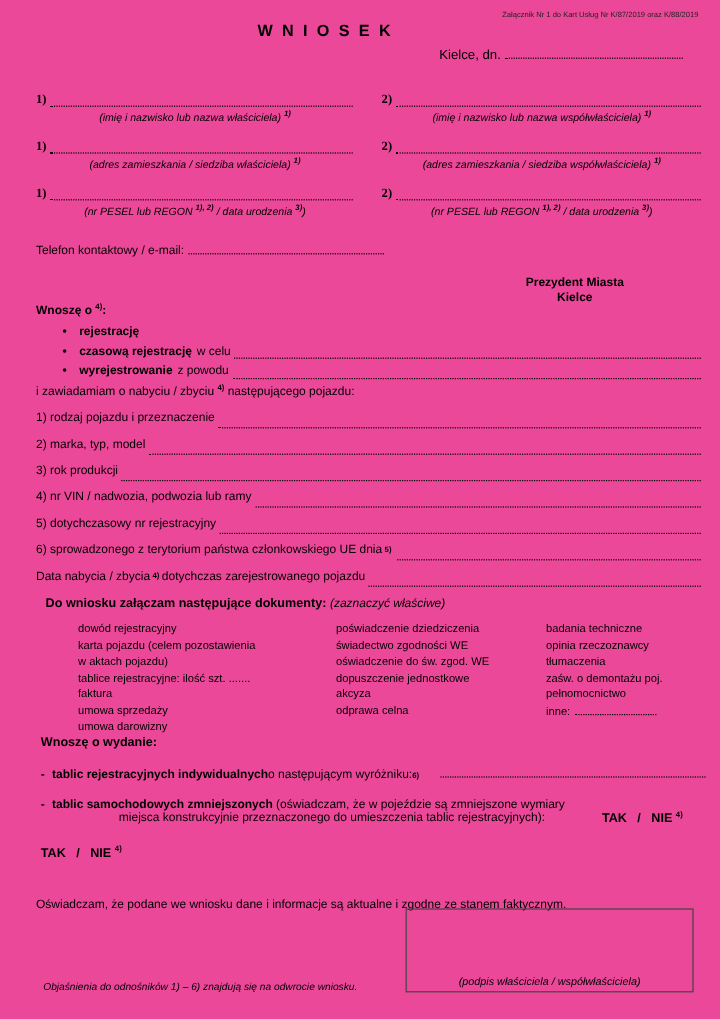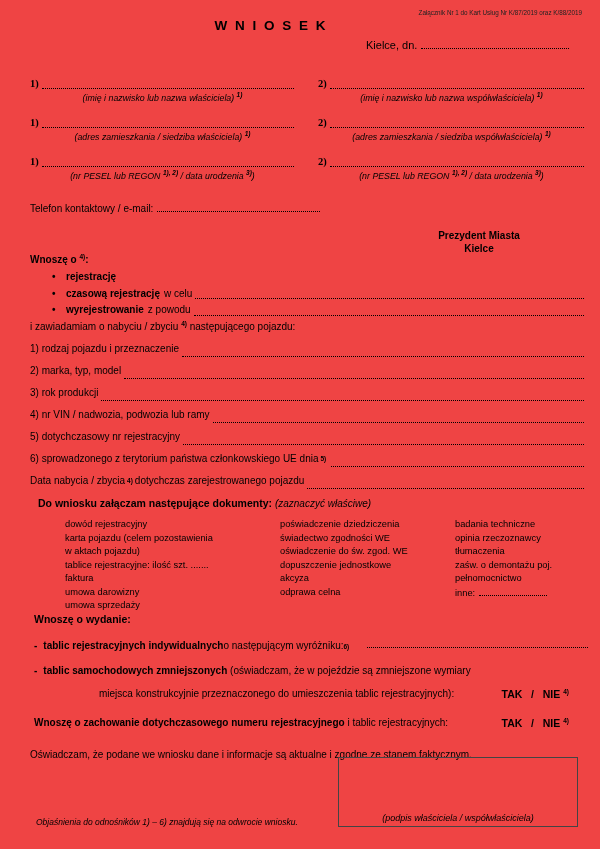--- a/index.html
+++ b/index.html
@@ -1,17 +1,17 @@
 <!DOCTYPE html>
 <html><head>
 <meta charset="utf-8">
 <style>
   html,body{margin:0;padding:0;background:#888;}
   .page{
-    position:relative;width:600px;height:849px;background:#ef4444;
+    position:relative;width:600px;height:849px;background:#ec4899;
     font-family:"Liberation Sans","DejaVu Sans",sans-serif;color:#000;
     font-size:10px;overflow:hidden;margin:0 auto;
   }
   sup{font-size:6.5px;font-weight:bold;vertical-align:super;line-height:0;}
   b{font-weight:bold;}
   .dots{flex:1 1 auto;border-bottom:1.3px dotted #000;align-self:flex-end;margin:0 1px 3px 3px;min-width:10px;}
   .dotline{display:inline-block;border-bottom:1.3px dotted #000;height:9px;vertical-align:baseline;margin-left:4px;}
 
   .attachment-note{position:absolute;top:9px;right:18px;font-size:6.3px;color:#222;}
   .title{position:absolute;top:18px;left:0;width:542px;text-align:center;font-size:13.5px;font-weight:bold;letter-spacing:2px;}
@@ -50,21 +50,21 @@
   .docs-col.c2{width:175px;}
   .docs-col.c3{flex:1;}
   .inne .dotline{width:68px;border-bottom-width:1px;}
 
   .issuance{position:absolute;top:613px;left:34px;width:555px;}
   .iss-heading{font-weight:bold;font-size:10.5px;}
   .iss-item1{display:flex;margin-top:15px;align-items:baseline;}
   .iss-item1 .dots{margin-left:18px;}
   .dash{font-weight:bold;margin-right:6px;}
   .iss-item2-line1{margin-top:14px;}
-  .iss-item2-line2{display:flex;justify-content:space-between;padding-left:65px;padding-right:20px;margin-top:12px;gap:46px;}
+  .iss-item2-line2{display:flex;justify-content:space-between;padding-left:65px;padding-right:20px;margin-top:0;gap:46px;}
   .iss-keep{display:flex;justify-content:space-between;padding-right:20px;margin-top:17px;}
   .choice{white-space:pre;font-size:10.5px;}
   .choice b{white-space:pre;}
 
   .declaration{position:absolute;top:733px;left:30px;font-size:10px;margin-top:16px;}
 
   .sig-box{position:absolute;top:757px;left:338px;width:238px;height:68px;border:1.5px solid #444;}
   .sig-caption{position:absolute;bottom:3px;left:0;width:100%;text-align:center;font-style:italic;font-size:9px;}
   .footnote{position:absolute;top:817px;left:36px;font-style:italic;font-size:8.5px;}
 </style>
@@ -216,22 +216,22 @@
       <b>Do wniosku załączam następujące dokumenty:</b>
       <i>(zaznaczyć właściwe)</i>
     </div>
     <div class="docs-cols">
       <div class="docs-col c1">
         <div>dowód rejestracyjny</div>
         <div>karta pojazdu (celem pozostawienia</div>
         <div>w aktach pojazdu)</div>
         <div>tablice rejestracyjne:  ilość szt. .......</div>
         <div>faktura</div>
+        <div>umowa sprzedaży</div>
         <div>umowa darowizny</div>
-        <div>umowa sprzedaży</div>
       </div>
       <div class="docs-col c2">
         <div>poświadczenie dziedziczenia</div>
         <div>świadectwo zgodności WE</div>
         <div>oświadczenie do św. zgod. WE</div>
         <div>dopuszczenie jednostkowe</div>
         <div>akcyza</div>
         <div>odprawa celna</div>
       </div>
       <div class="docs-col c3">
@@ -257,21 +257,20 @@
         <span class="dots"></span>
     </div>
     <div class="iss-item2-line1">
       <span class="dash">-</span><b>tablic samochodowych zmniejszonych</b><span> (oświadczam, że w pojeździe są zmniejszone  wymiary</span>
     </div>
     <div class="iss-item2-line2">
       <span>miejsca konstrukcyjnie przeznaczonego do umieszczenia tablic rejestracyjnych):</span>
       <span class="choice"><b>TAK   /   NIE </b><sup>4)</sup></span>
     </div>
     <div class="iss-keep">
-      <span><b>Wnoszę o zachowanie dotychczasowego numeru rejestracyjnego</b><span> i tablic rejestracyjnych:</span></span>
       <span class="choice"><b>TAK   /   NIE </b><sup>4)</sup></span>
     </div>
   </div>
 
   <div class="declaration">Oświadczam, że podane we wniosku dane i informacje są aktualne i zgodne ze stanem faktycznym.</div>
 
   <div class="sig-box">
     <div class="sig-caption">(podpis właściciela / współwłaściciela)</div>
   </div>
 

